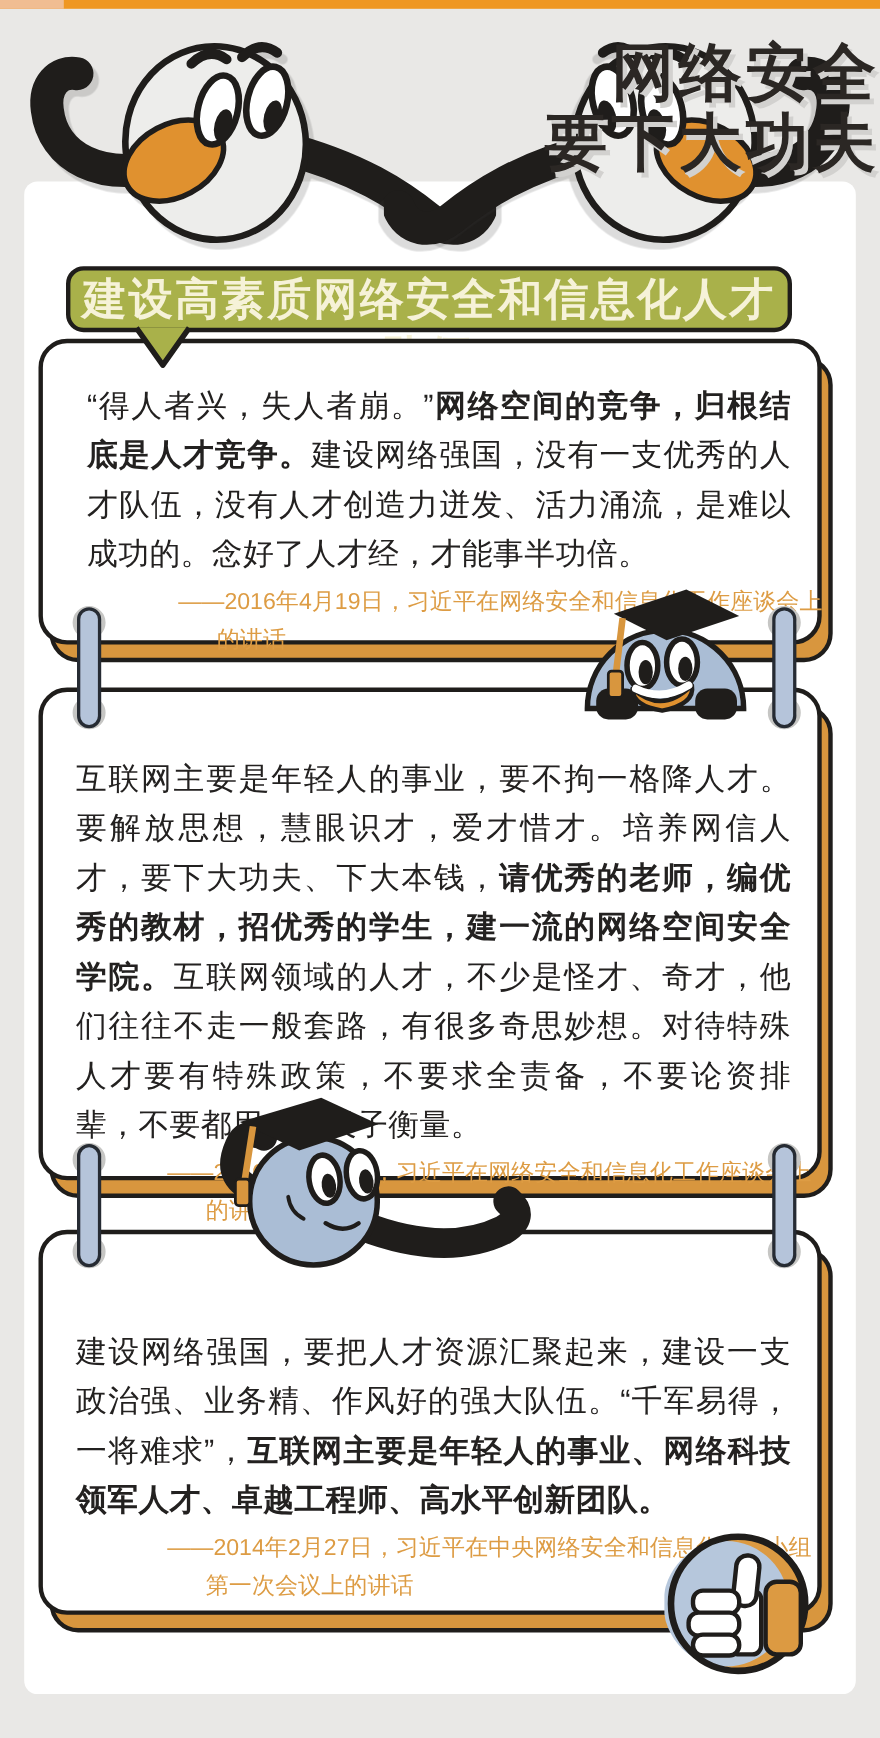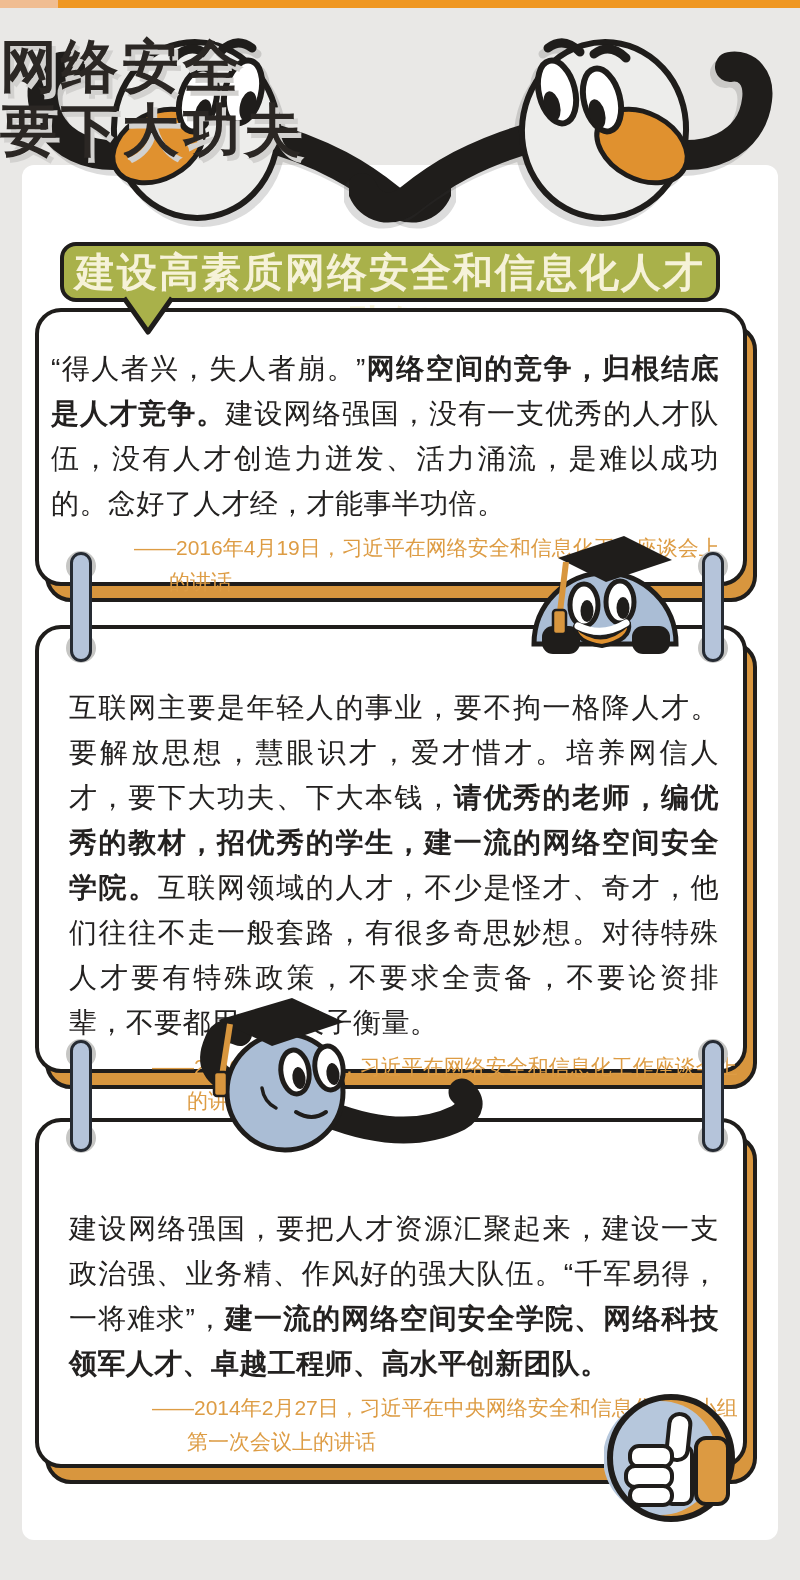--- a/index.html
+++ b/index.html
@@ -8,21 +8,21 @@
     background:#e9e8e6;overflow:hidden;
     font-family:"Liberation Sans","DejaVu Sans",sans-serif;
   }
   
   .topbar{position:absolute;left:0;top:0;width:800px;height:8px;background:#ef9722;z-index:9;}
   .topbar-notch{position:absolute;left:0;top:0;width:58px;height:8px;background:#f0bd92;}
   
   .panel{position:absolute;left:22px;top:165px;width:756px;height:1375px;background:#ffffff;border-radius:12px;z-index:1;}
   
   .title{
-    position:absolute;left:0;top:34px;width:800px;text-align:left;z-index:8;
+    position:absolute;left:0;top:34px;width:800px;text-align:right;z-index:8;
     font-size:57px;line-height:64px;font-weight:800;color:#2b2724;letter-spacing:4px;
     text-shadow:4px 5px 0 #d2d1cf;
   }
   
   .mascot{position:absolute;top:26px;width:445px;height:198px;z-index:3;filter:drop-shadow(5px 6px 0 rgba(60,60,60,0.18));}
   .mascot-left{left:6px;}
   .mascot-right{left:349px;transform:scaleX(-1);}
   
   .banner{
     position:absolute;left:60px;top:242px;width:660px;height:60px;z-index:3;
@@ -32,21 +32,21 @@
   .banner-tail{position:absolute;left:120px;top:296px;width:56px;height:42px;z-index:4;}
   
   .card{
     position:absolute;left:35px;width:712px;background:#ffffff;
     border:4px solid #1f1d1b;border-radius:26px;box-sizing:border-box;z-index:3;
   }
   .card-shadow{
     position:absolute;width:712px;background:#d8963e;
     border:4px solid #1f1d1b;border-radius:26px;box-sizing:border-box;z-index:2;
   }
-  #card1{top:308px;height:278px;padding:34px 24px 0 12px;}
+  #card1{top:308px;height:278px;padding:34px 24px 0 40px;}
   #card1-shadow{left:45px;top:324px;height:278px;}
   #card2{top:625px;height:448px;padding:56px 24px 0 30px;}
   #card2-shadow{left:45px;top:641px;height:448px;}
   #card3{top:1118px;height:350px;padding:84px 24px 0 30px;}
   #card3-shadow{left:45px;top:1134px;height:350px;}
   .quote{font-size:28px;line-height:45px;color:#232120;letter-spacing:0.4px;text-align:justify;}
   .quote b{font-weight:800;}
   .attr{
     color:#dd9c44;font-size:21px;line-height:34px;
     margin:5px 0 0 83px;width:560px;padding-left:35px;text-indent:-35px;
@@ -126,21 +126,21 @@
   <div class="card" id="card2">
     <div class="quote">
       <span>互联网主要是年轻人的事业，要不拘一格降人才。要解放思想，慧眼识才，爱才惜才。培养网信人才，要下大功夫、下大本钱，</span><b>请优秀的老师，编优秀的教材，招优秀的学生，建一流的网络空间安全学院。</b><span>互联网领域的人才，不少是怪才、奇才，他们往往不走一般套路，有很多奇思妙想。对待特殊人才要有特殊政策，不要求全责备，不要论资排辈，不要都用一把尺子衡量。</span>
     </div>
     <div class="attr">——2016年4月19日，习近平在网络安全和信息化工作座谈会上的讲话</div>
   </div>
 
   <div class="card-shadow" id="card3-shadow"></div>
   <div class="card" id="card3">
     <div class="quote">
-      <span>建设网络强国，要把人才资源汇聚起来，建设一支政治强、业务精、作风好的强大队伍。“千军易得，一将难求”，</span><b>建一流的网络空间安全学院、网络科技领军人才、卓越工程师、高水平创新团队。</b><span></span>
+      <span>建设网络强国，要把人才资源汇聚起来，建设一支政治强、业务精、作风好的强大队伍。“千军易得，一将难求”，</span><b>互联网主要是年轻人的事业、网络科技领军人才、卓越工程师、高水平创新团队。</b><span></span>
     </div>
     <div class="attr">——2014年2月27日，习近平在中央网络安全和信息化领导小组第一次会议上的讲话</div>
   </div>
 
   <div class="ring ring-l row1-ring-t"></div>
   <div class="ring ring-l row1-ring-b"></div>
   <div class="bar bar-l row1-bar"></div>
   <div class="ring ring-r row1-ring-t"></div>
   <div class="ring ring-r row1-ring-b"></div>
   <div class="bar bar-r row1-bar"></div>

